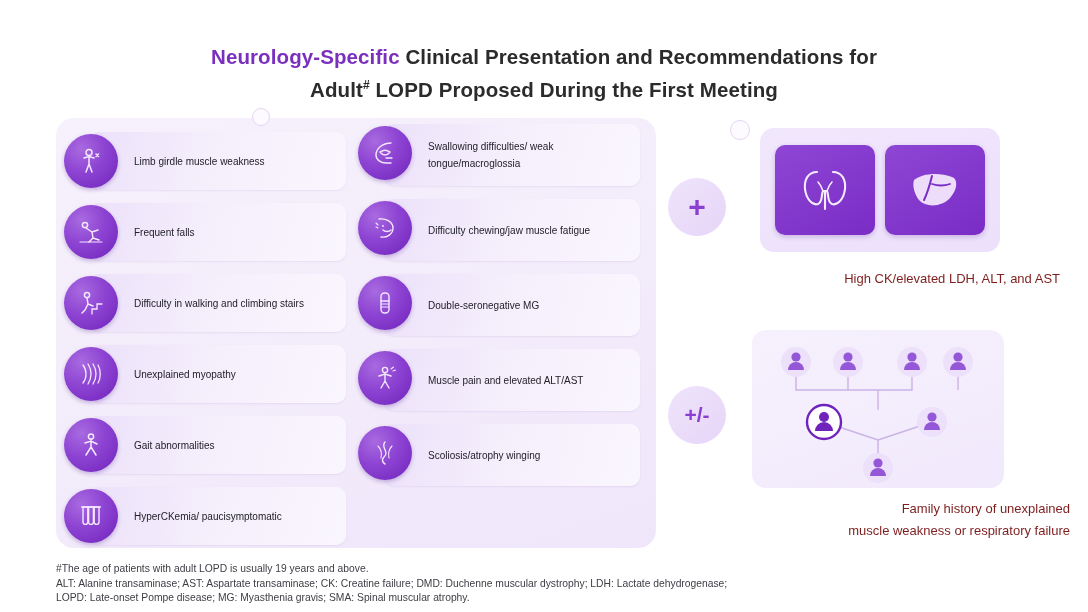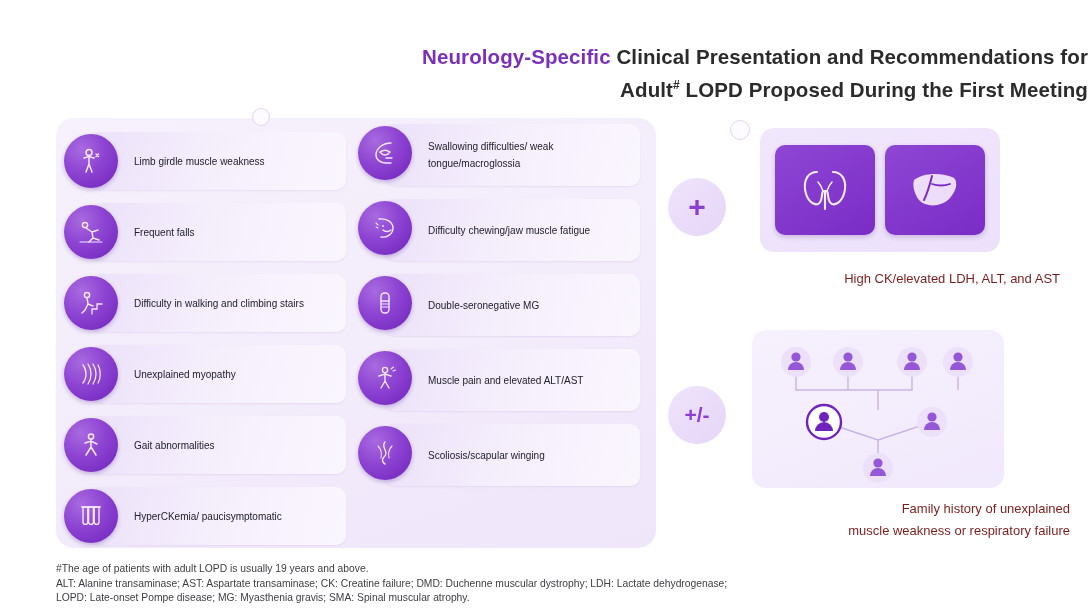--- a/index.html
+++ b/index.html
@@ -13,21 +13,21 @@
   .page {
     position: relative;
     width: 1088px; height: 612px;
     background: #ffffff;
   }
 
   
   .title-block {
     position: absolute;
     top: 42px; left: 0; width: 1088px;
-    text-align: right;
+    text-align: center;
   }
   .title-line {
     font-size: 20.5px;
     font-weight: bold;
     color: #2b2b2b;
     line-height: 29px;
     letter-spacing: 0.1px;
   }
   .title-accent { color: #7b2fbe; }
   .sup { font-size: 12px; vertical-align: super; }
@@ -299,21 +299,21 @@
 
     <div class="item" style="height:62px; margin-bottom:13px;">
       <div class="pill" style="height:62px;"></div>
       <div class="badge">
         <svg width="30" height="30" viewBox="0 0 30 30" fill="none" stroke="#f3e8ff" stroke-width="1.4" stroke-linecap="round">
           <path d="M15 4 C10 9, 20 14, 14 19 C11 22, 13 25, 15 26"></path>
           <path d="M8 8 C11 11, 12 15, 11 20" stroke-width="1.1"></path>
           <path d="M22 8 C19 11, 18 15, 19 20" stroke-width="1.1"></path>
         </svg>
       </div>
-      <div class="label" style="height:62px;">Scoliosis/scapular winging</div>
+      <div class="label" style="height:62px;">Scoliosis/atrophy winging</div>
     </div>
 
   </div>
 
   <div class="plus-circle" id="plus-sign">+</div>
   <div class="plus-circle" id="plusminus-sign">+/-</div>
 
   <div class="lab-card">
     <div class="organ-tile">
       <svg width="62" height="56" viewBox="0 0 62 56" fill="none" stroke="#f6ecff" stroke-width="2.1" stroke-linecap="round">

